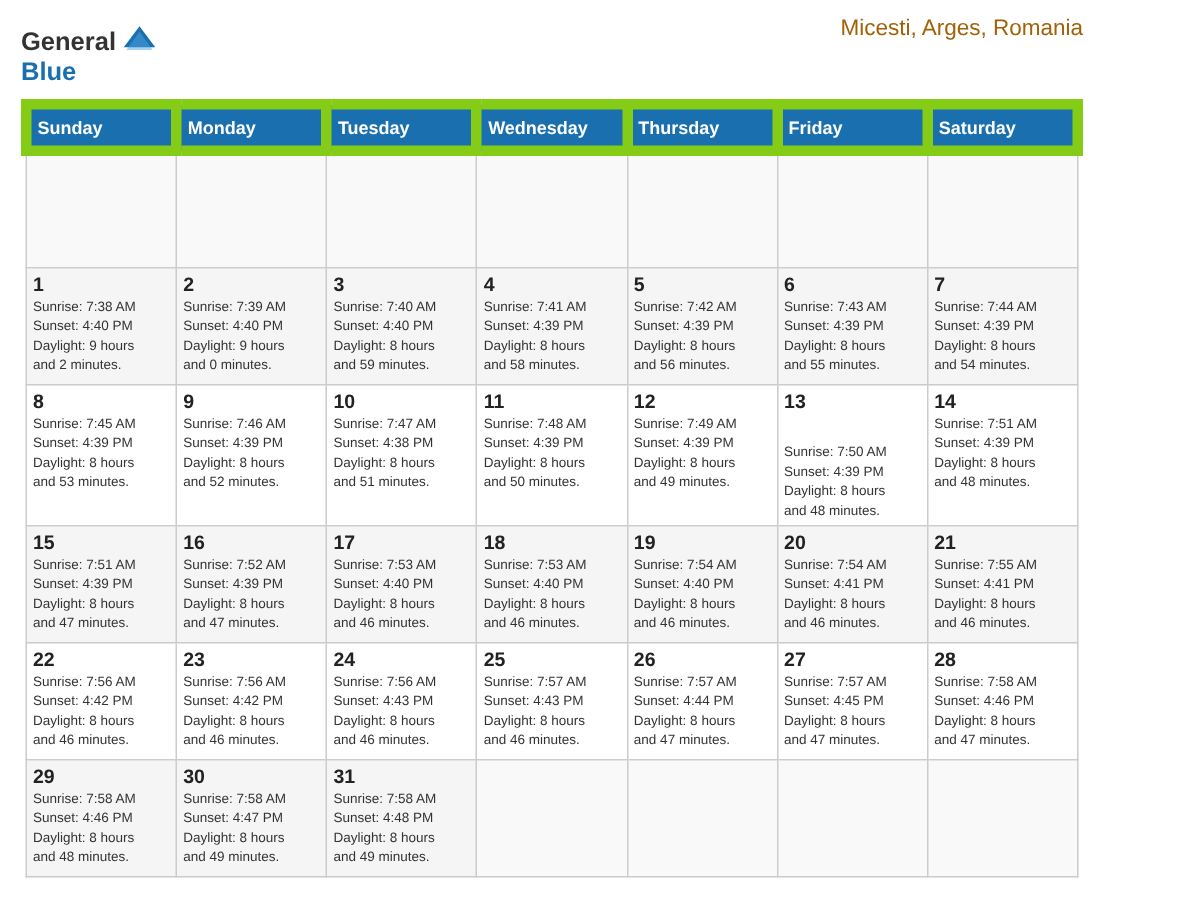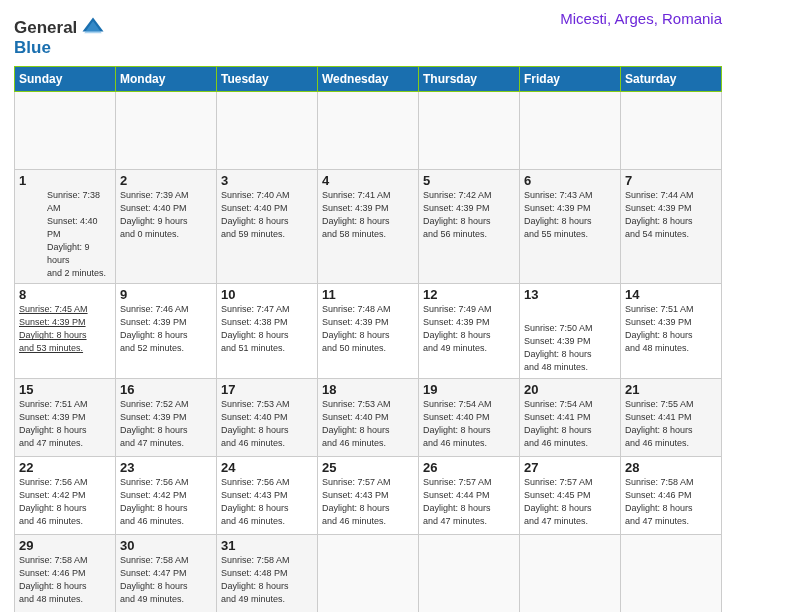--- a/index.html
+++ b/index.html
@@ -35,35 +35,35 @@
     }
     .title-block h1 {
       font-size: 32px;
       font-weight: bold;
       color: #222;
       line-height: 1.1;
     }
     .title-block h2 {
       font-size: 15px;
       font-weight: normal;
-      color: #6d28d9;
+      color: #a16207;
     }
     table {
       width: 100%;
       border-collapse: collapse;
       table-layout: fixed;
     }
     thead tr th {
       background-color: #1a6faf;
       color: #fff;
       font-size: 12px;
       font-weight: bold;
       padding: 5px 4px;
       text-align: left;
-      border: 1px solid #84cc16;
+      border: 7px solid #84cc16;
     }
     tbody tr td {
       border: 1px solid #ccc;
       vertical-align: top;
       padding: 3px 4px;
       font-size: 9.5px;
       color: #222;
       height: 78px;
       background: #fff;
     }
@@ -125,21 +125,21 @@
           <td class="empty-cell"></td>
           <td class="empty-cell"></td>
           <td class="empty-cell"></td>
           <td class="empty-cell"></td>
           <td class="empty-cell"></td>
           <td class="empty-cell"></td>
         </tr>
         <tr>
           <td>
             <span class="day-num">1</span>
-            <div class="day-info" style="white-space: pre-line; margin-left: 28px;">Sunrise: 7:38 AM
+            <div class="day-info" style="white-space: pre-line;">Sunrise: 7:38 AM
 Sunset: 4:40 PM
 Daylight: 9 hours
 and 2 minutes.</div>
           </td>
           <td>
             <span class="day-num">2</span>
             <div class="day-info" style="white-space: pre-line;">Sunrise: 7:39 AM
 Sunset: 4:40 PM
 Daylight: 9 hours
 and 0 minutes.</div>
@@ -176,21 +176,21 @@
             <span class="day-num">7</span>
             <div class="day-info" style="white-space: pre-line;">Sunrise: 7:44 AM
 Sunset: 4:39 PM
 Daylight: 8 hours
 and 54 minutes.</div>
           </td>
         </tr>
         <tr>
           <td>
             <span class="day-num">8</span>
-            <div class="day-info" style="white-space: pre-line; text-decoration: underline;">Sunrise: 7:45 AM
+            <div class="day-info" style="white-space: pre-line;">Sunrise: 7:45 AM
 Sunset: 4:39 PM
 Daylight: 8 hours
 and 53 minutes.</div>
           </td>
           <td>
             <span class="day-num">9</span>
             <div class="day-info" style="white-space: pre-line;">Sunrise: 7:46 AM
 Sunset: 4:39 PM
 Daylight: 8 hours
 and 52 minutes.</div>

